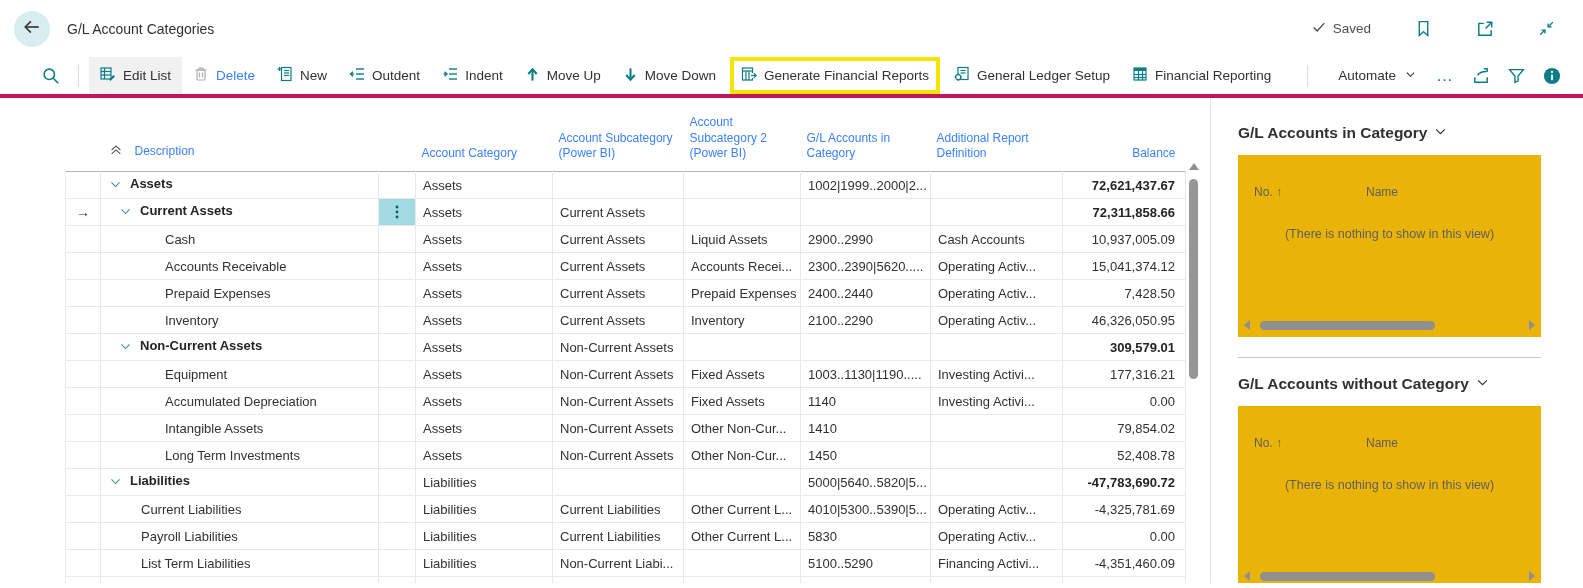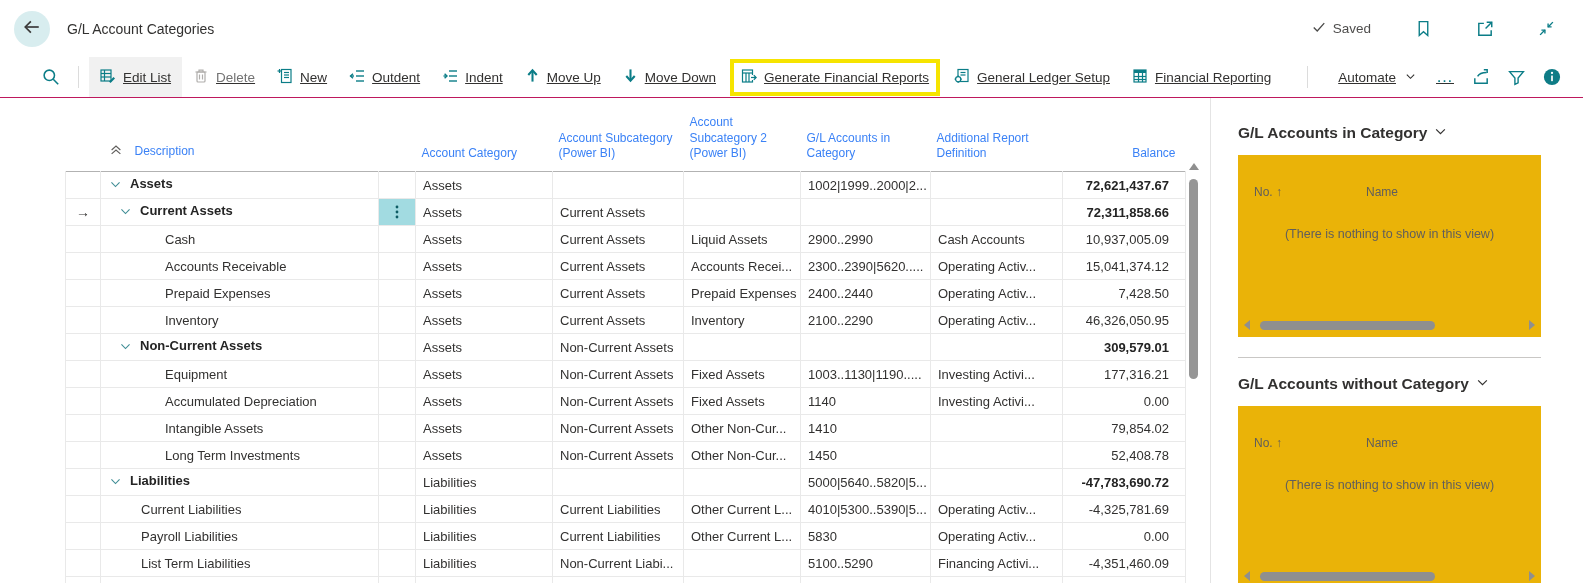--- a/index.html
+++ b/index.html
@@ -11,27 +11,27 @@
   .titlebar{height:57px;display:flex;align-items:center;padding-left:14px;box-sizing:border-box;}
   .back-btn{width:36px;height:36px;border-radius:50%;background:#d8edef;display:flex;
             align-items:center;justify-content:center;cursor:pointer;flex:0 0 auto;}
   .page-title{margin-left:17px;font-size:14px;color:#323130;}
   .titlebar-right{margin-left:auto;display:flex;align-items:center;gap:44px;padding-right:28px;}
   .saved{display:flex;align-items:center;gap:7px;font-size:13.5px;color:#4f4e4d;}
   .hicon{display:flex;align-items:center;cursor:pointer;}
 
   
   .toolbar{position:absolute;top:57px;left:0;right:0;height:41px;display:flex;align-items:center;
-           padding-left:34px;box-sizing:border-box;border-bottom:1px solid #be185d;text-decoration:underline;}
+           padding-left:34px;box-sizing:border-box;border-bottom:4px solid #be185d;}
   .tb-search{display:flex;align-items:center;padding:0 8px;height:100%;cursor:pointer;}
   .tb-divider{width:1px;height:22px;background:#dcdcdc;margin:0 10px;}
   .tb-item{display:flex;align-items:center;gap:7px;padding:0 11px;height:100%;
            font-size:13.5px;color:#323130;cursor:pointer;white-space:nowrap;}
   .tb-item.active{background:#f1f1f1;}
-  .tb-item.disabled{color:#737373;cursor:default;}
+  .tb-item.disabled{color:#3b82f6;cursor:default;}
   .hl{display:flex;align-items:center;height:37px;border:4px solid #f6e400;
       box-sizing:border-box;margin:0 3px;}
   .hl .tb-item{padding:0 7px;height:auto;}
   .tb-right{margin-left:auto;display:flex;align-items:center;gap:18px;padding-right:22px;}
   .tb-more{font-size:17px;color:#0b7d87;letter-spacing:1px;cursor:pointer;line-height:10px;}
   .chev-sm{margin-left:2px;}
 
   
   .grid-area{position:absolute;left:65px;top:100px;width:1120px;}
   table{border-collapse:collapse;table-layout:fixed;width:1120px;font-size:13px;color:#323130;}
@@ -39,21 +39,21 @@
            font-size:12px;color:#3b82f6;text-align:left;line-height:1.3;}
   thead th.h-desc{padding-left:8px;}
   thead th.h-bal{text-align:right;padding-right:10px;}
   .collapse-all{vertical-align:-2px;margin-right:12px;cursor:pointer;}
   tbody td{height:27px;border:1px solid #e9e9e9;padding:0 7px;white-space:nowrap;
            overflow:hidden;box-sizing:border-box;}
   tbody tr.grp td{border-top-color:#b2b2b2;}
   tbody tr.grp td.desc span.txt, tbody tr.grp td.bal{font-weight:700;color:#242424;}
   td.gut{text-align:center;padding:0;}
   td.dots{padding:0;text-align:center;}
-  td.bal{text-align:right;padding-right:16px;}
+  td.bal{text-align:right;padding-right:10px;}
   td.desc .chev{vertical-align:-3px;margin-right:8px;}
   .i0{padding-left:8px;}
   .i1{padding-left:18px;}
   .i2{padding-left:64px;}
   .i1l{padding-left:40px;}
   .cur-arrow{font-size:14px;color:#323130;}
   .dots-btn{width:100%;height:26px;background:#a2dbe1;display:flex;align-items:center;
             justify-content:center;cursor:pointer;}
   tr.partial td{height:14px;border-bottom:none;}
 

